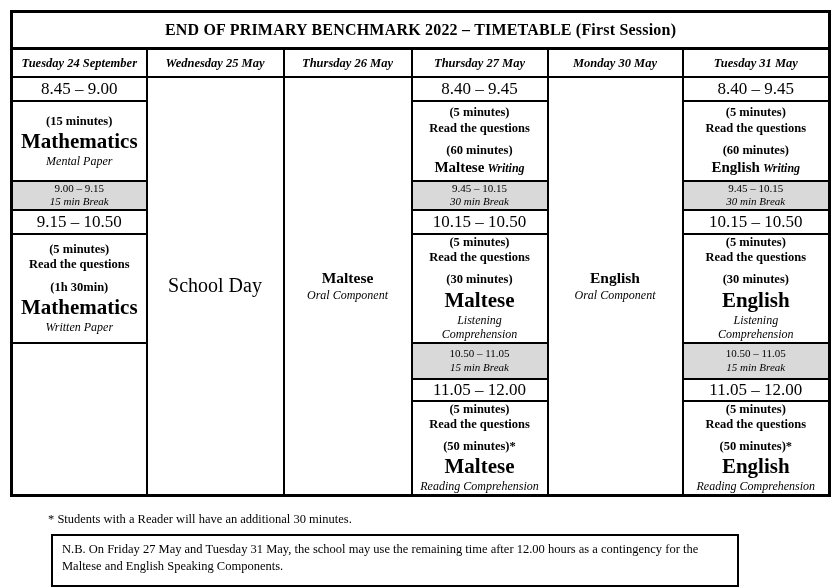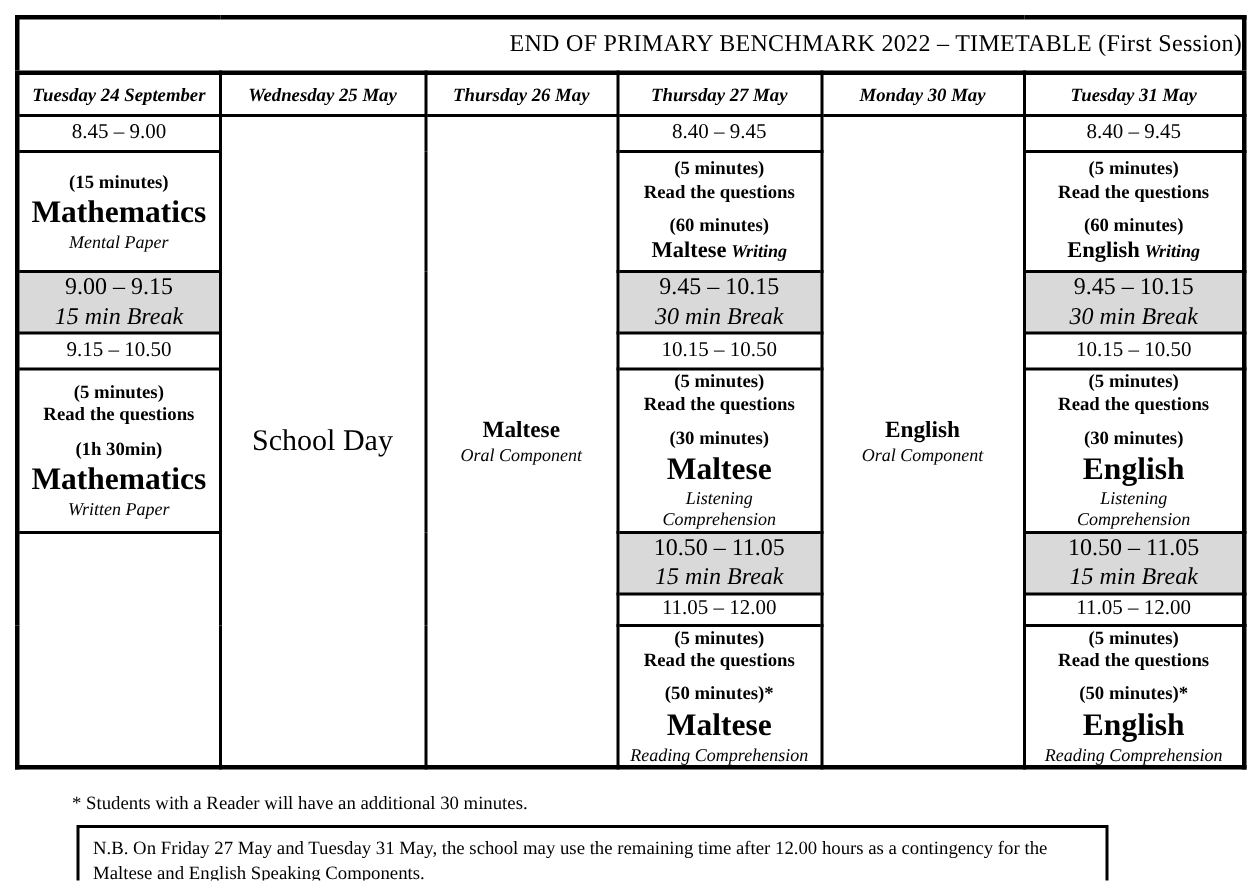--- a/index.html
+++ b/index.html
@@ -22,41 +22,40 @@
     border:2px solid #000;
     padding:0;
     text-align:center;
     vertical-align:middle;
     overflow:hidden;
   }
   tr.title-row th{
     border-bottom:3px solid #000;
     height:34px;
     font-size:16px;
-    font-weight:normal;
+    font-weight:bold;
     letter-spacing:.2px;
-    text-align:right;
   }
   tr.day-row th{
     height:26px;
     font-size:12.5px;
     font-weight:bold;
     font-style:italic;
   }
   tr.rA{height:24px}
   tr.rB{height:80px}
   tr.rC{height:28px}
   tr.rD{height:24px}
   tr.rE{height:102px}
   tr.rF{height:36px}
   tr.rG{height:21px}
   tr.rH{height:82px}
 
-  td.time{font-size:14px;}
-  td.break{font-size:16px;line-height:1.25;}
+  td.time{font-size:17px;}
+  td.break{font-size:11px;line-height:1.25;}
   td.break .break-label{font-style:italic;}
 
   td.block{font-size:12.5px;}
   .line{line-height:1.22;}
   .b{font-weight:bold;}
   .grp{margin-top:7px;}
   .subject{font-weight:bold;font-size:21px;line-height:1.2;}
   .subtype{font-weight:normal;font-style:italic;font-size:12px;line-height:1.2;}
   .inline-subject{font-weight:bold;font-size:15px;}
   .inline-subtype{font-weight:bold;font-style:italic;font-size:12px;}

